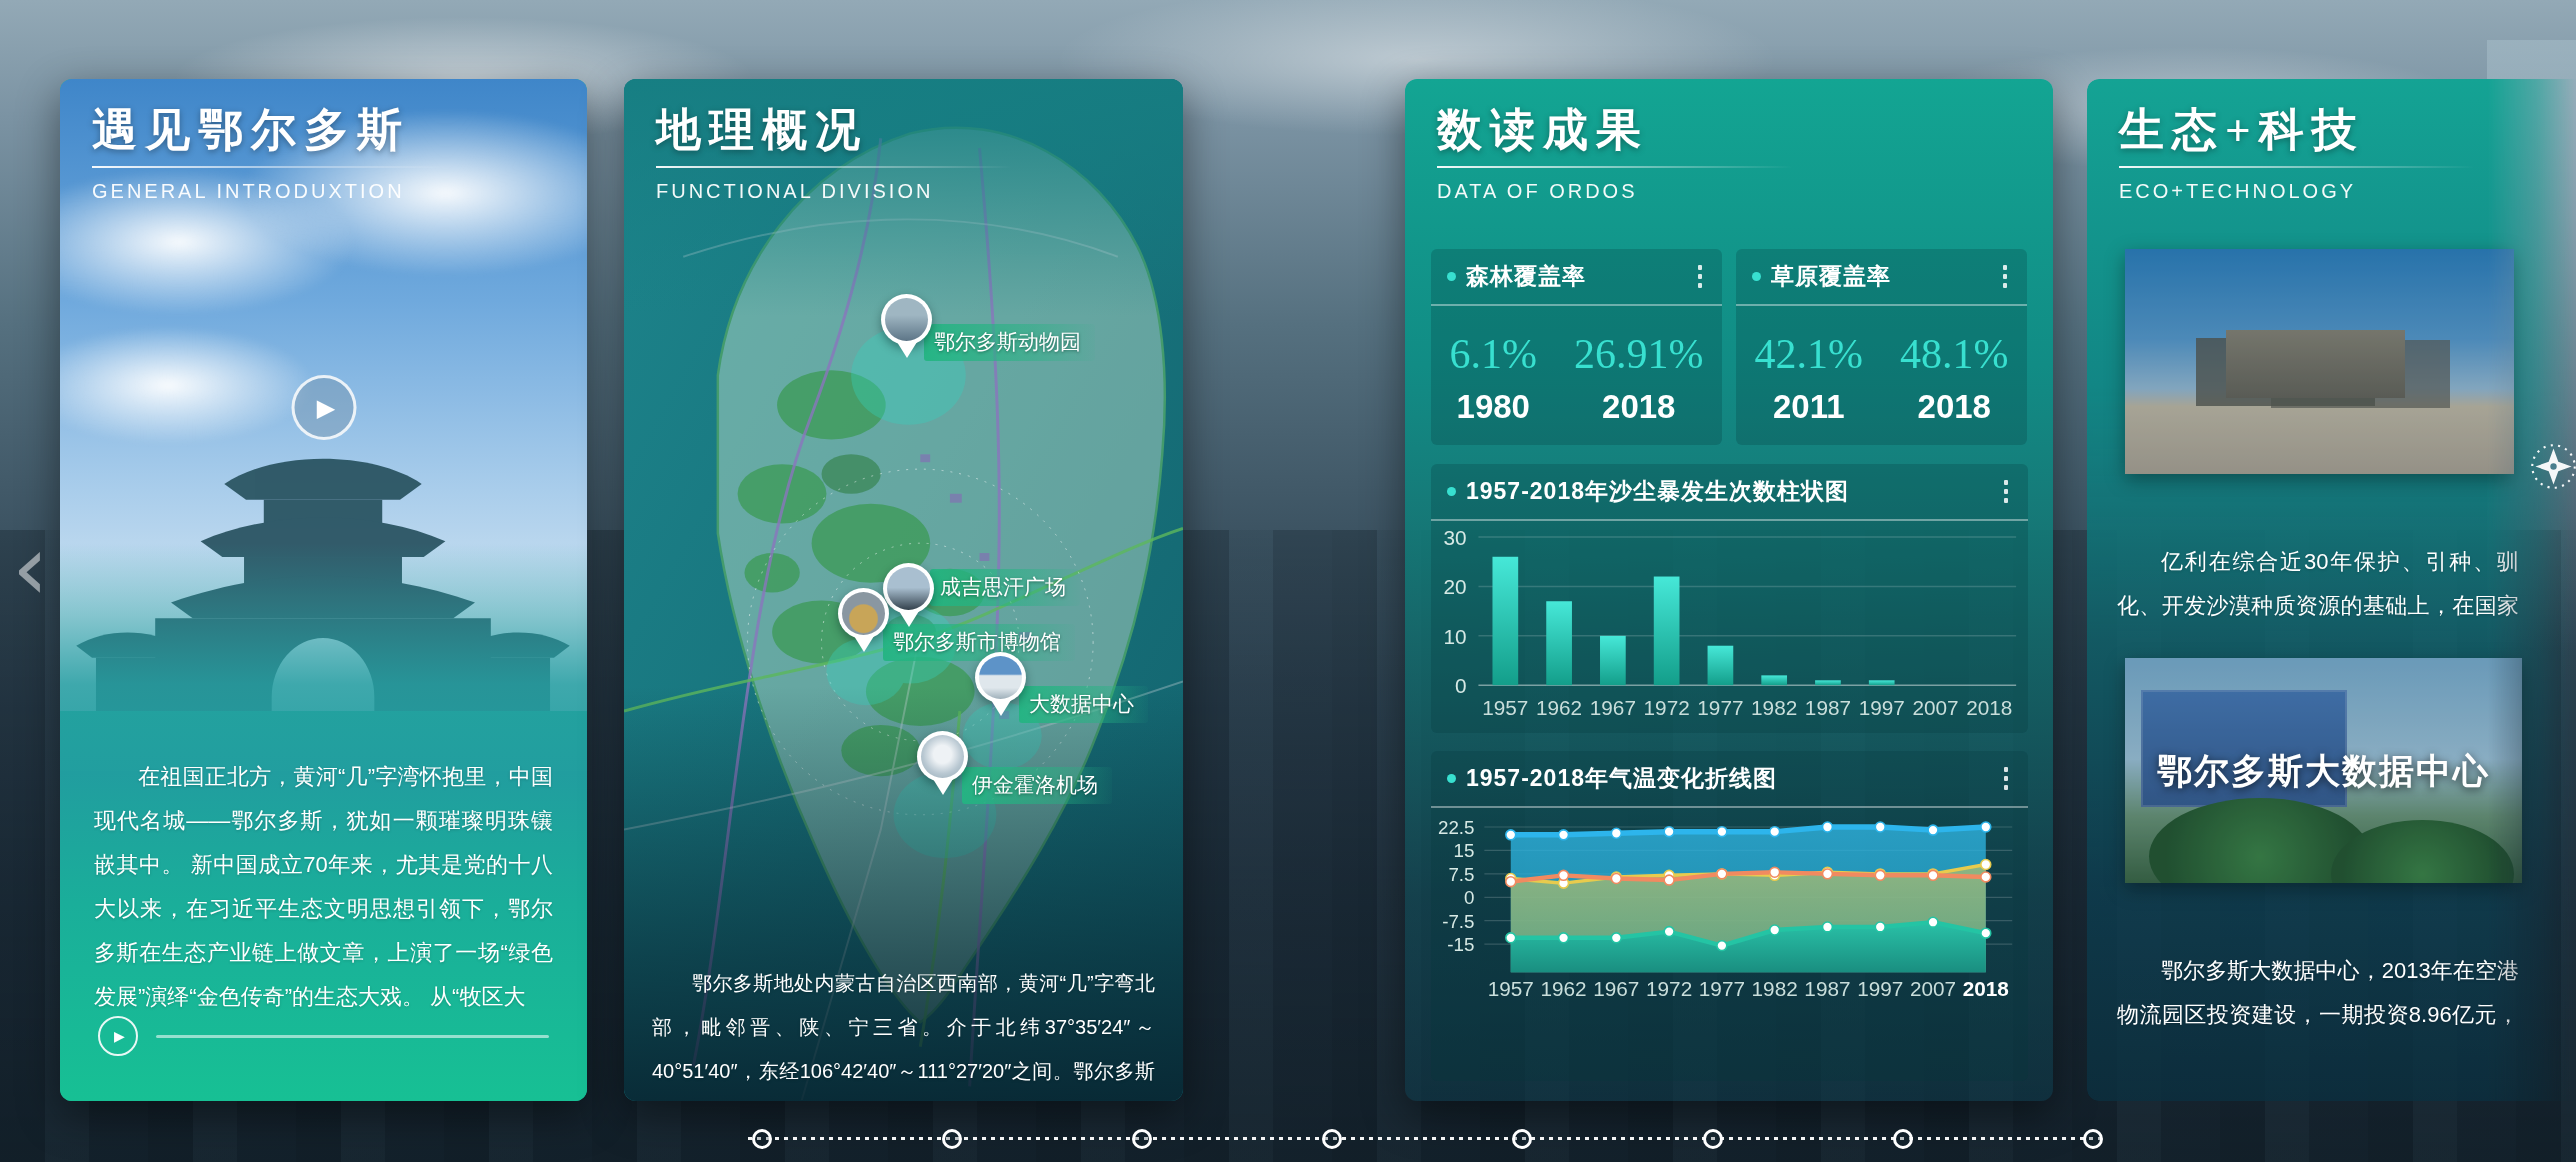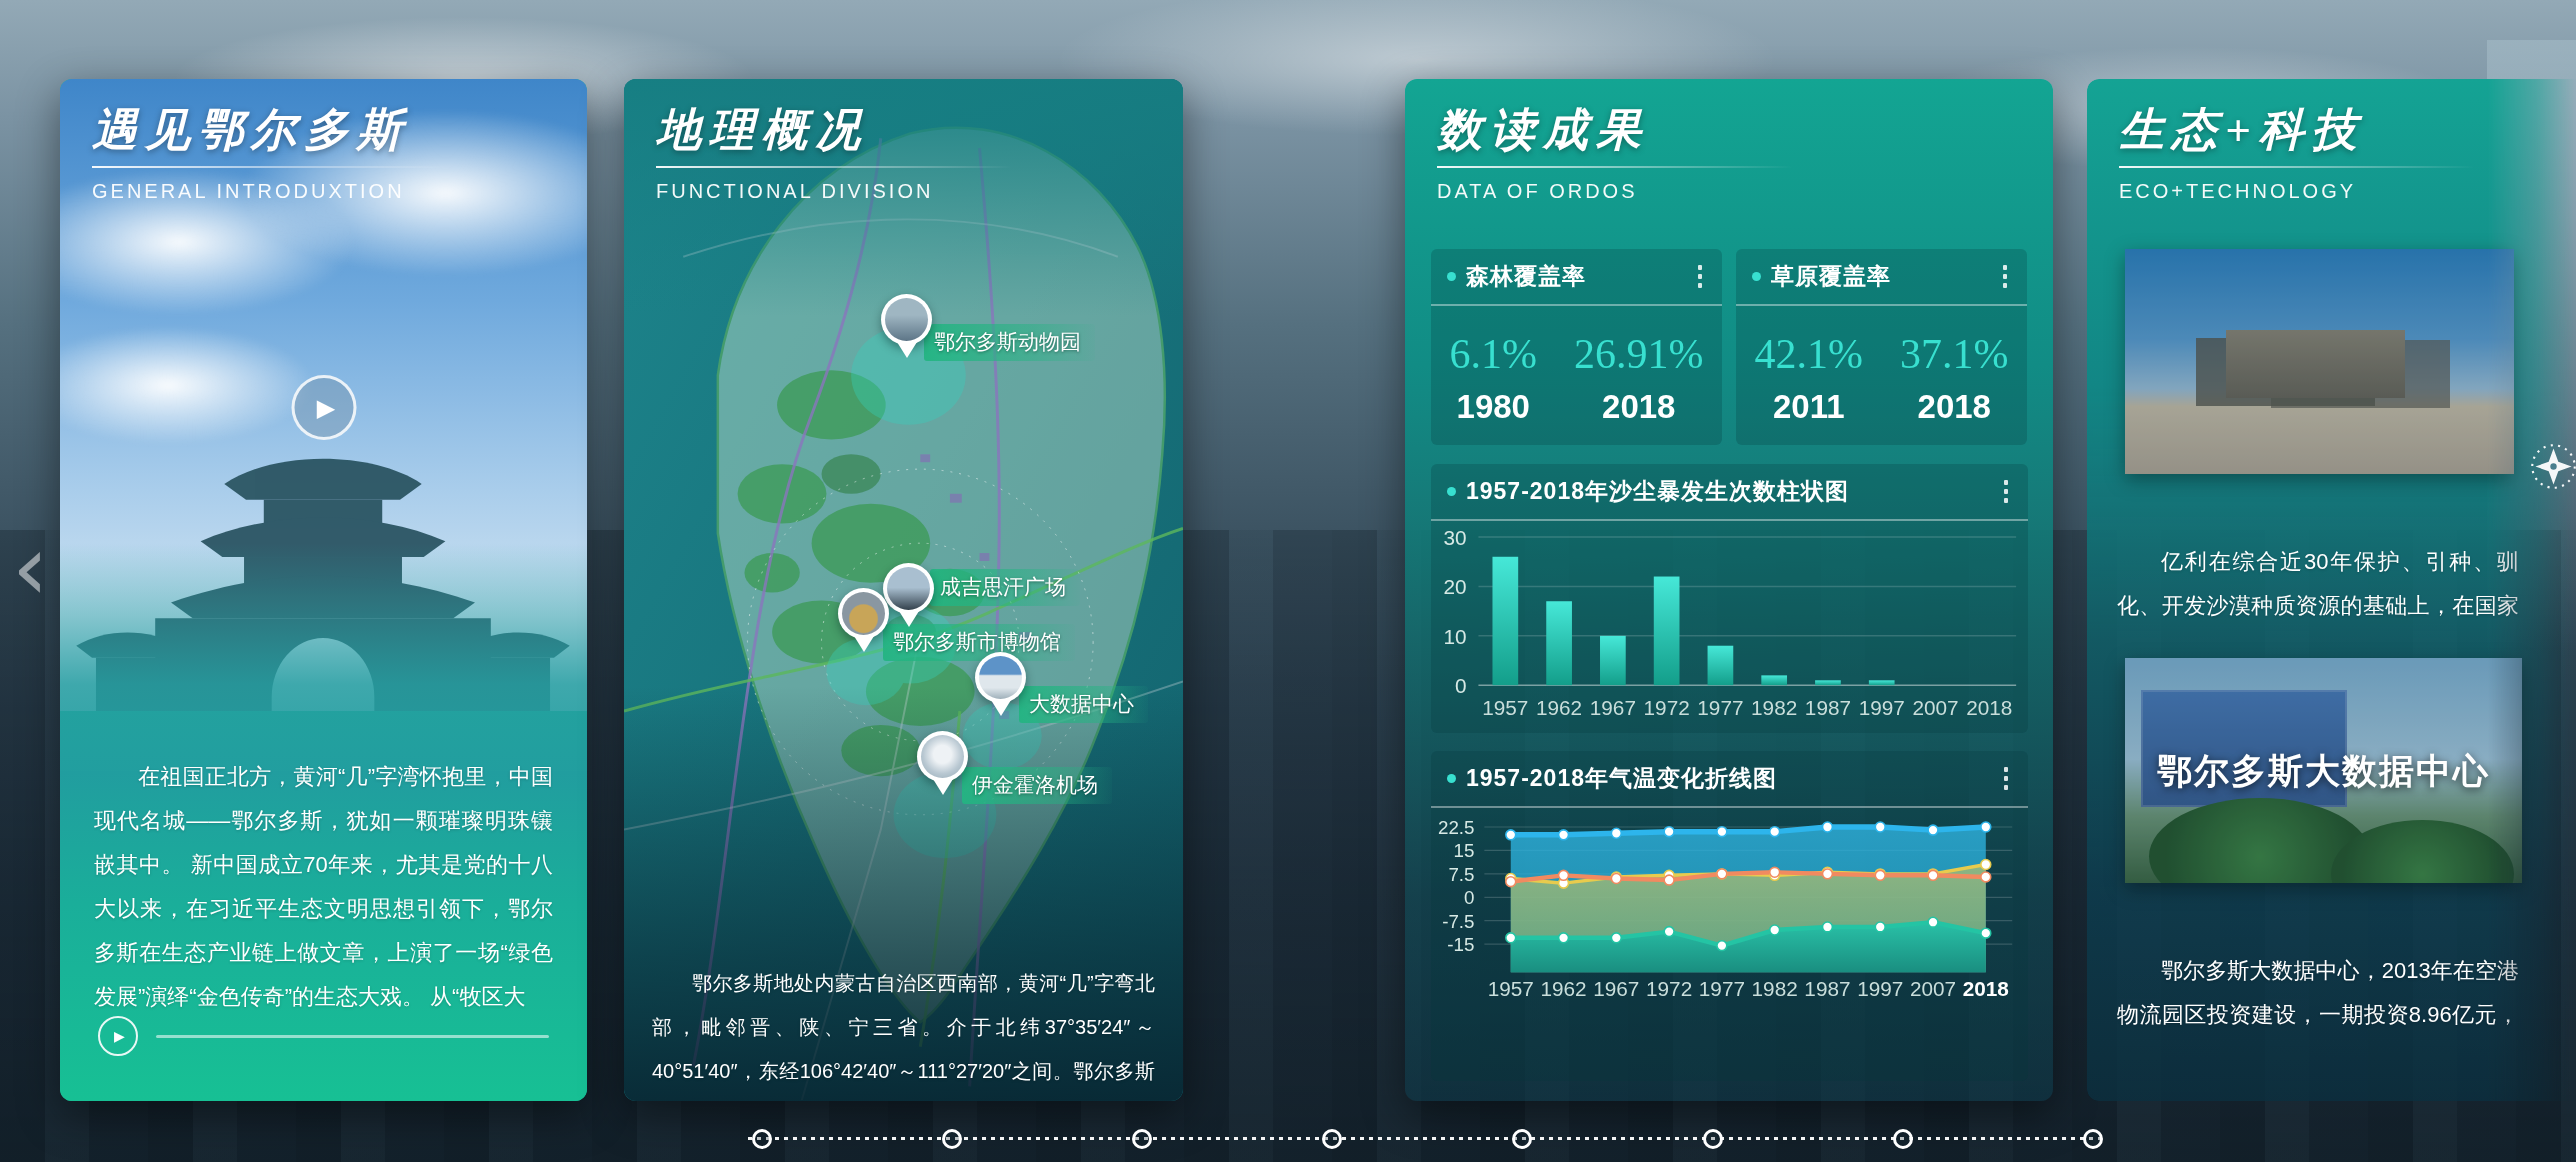--- a/index.html
+++ b/index.html
@@ -11,21 +11,21 @@
                radial-gradient(514px 109px at 55% 30%,rgba(255,255,255,.45),rgba(255,255,255,0) 70%),
                radial-gradient(415px 89px at 85% 55%,rgba(255,255,255,.4),rgba(255,255,255,0) 70%);}
   .bg-city{position:absolute;left:0;bottom:0;right:0;height:632px;opacity:.55;
     background:repeating-linear-gradient(90deg,rgba(10,22,30,.5) 0 45px,rgba(40,62,74,.35) 45px 89px,rgba(16,30,40,.5) 89px 148px),
                linear-gradient(180deg,rgba(20,40,52,0),rgba(8,18,26,.8));}
   .bg-glow-right{position:absolute;right:0;top:40px;width:89px;height:613px;opacity:.75;
     background:linear-gradient(180deg,#9fb6c2,rgba(159,182,194,0));}
 
   .panel{position:absolute;top:79px;height:1022px;border-radius:12px;box-shadow:0 14px 43px rgba(0,0,0,.45);}
   .phead{position:absolute;left:32px;top:24px;z-index:8;}
-  .ptitle{margin:0;font-family:"Liberation Serif","DejaVu Serif",serif;font-style:italic;font-weight:700;
+  .ptitle{margin:0;font-family:"Liberation Serif","DejaVu Serif",serif;font-weight:700;
     font-size:45px;letter-spacing:8px;line-height:55px;text-shadow:0 2px 6px rgba(0,0,0,.35);}
   .punder{height:2px;width:356px;margin:8px 0 12px;background:linear-gradient(90deg,rgba(255,255,255,.95),rgba(255,255,255,0));}
   .psub{font-size:20px;letter-spacing:3px;color:rgba(255,255,255,.95);}
 
   
   .p1{left:60px;width:527px;background:#18b998;overflow:hidden;}
   .p1-photo{position:absolute;left:0;top:0;right:0;height:632px;
     background:linear-gradient(180deg,#3f86c9 0%,#6fa9dd 35%,#a9cdeb 65%,#cfe3f2 85%);}
   .cloud{position:absolute;filter:blur(3px);background:radial-gradient(ellipse,rgba(255,255,255,.95),rgba(255,255,255,0) 70%);}
   .c1{left:-59px;top:89px;width:356px;height:148px;}
@@ -317,21 +317,21 @@
               <i></i>
               <i></i>
             </span>
           </div>
           <div class="stat-body">
             <div class="stat-col">
         <div class="stat-value">42.1%</div>
         <div class="stat-year">2011</div>
             </div>
             <div class="stat-col">
-        <div class="stat-value">37.1%</div>
+        <div class="stat-value">48.1%</div>
         <div class="stat-year">2018</div>
             </div>
           </div>
         </div>
       </div>
     <div class="card" id="bar-card"><div class="card-head">
      <span class="dot"></span>
      <span class="card-label">1957-2018年沙尘暴发生次数柱状图</span>
           <span class="kebab">
             <i></i>

